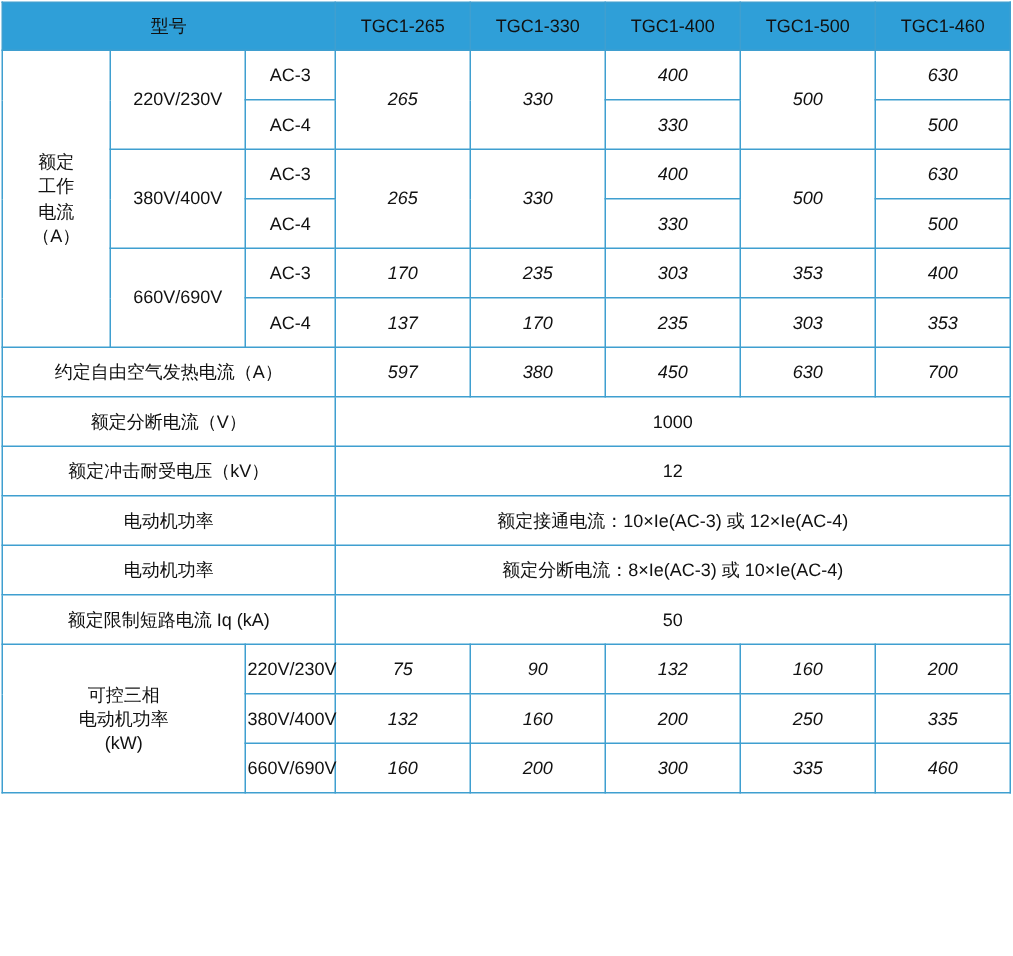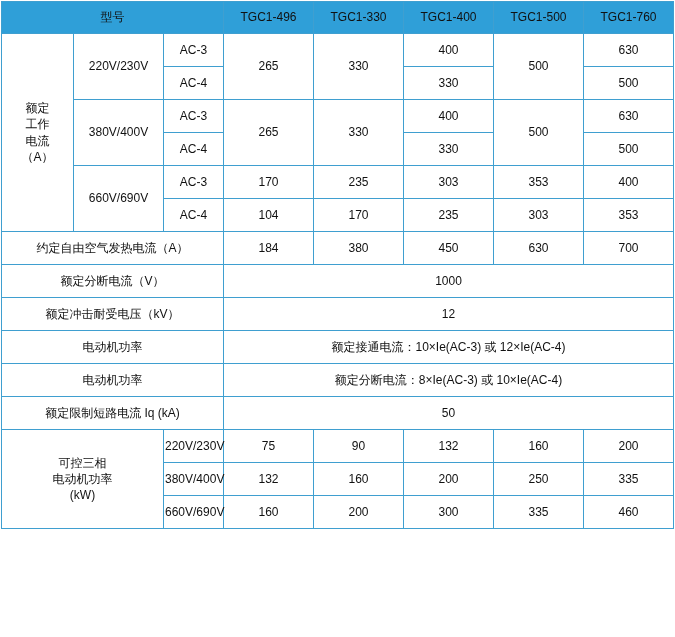--- a/index.html
+++ b/index.html
@@ -43,20 +43,21 @@
   }
   .rowlabel {
     font-size: 12px;
   }
   .tall-label {
     font-size: 12.5px;
     line-height: 1.7;
   }
   .cellnum {
     font-size: 12.5px;
+    font-style: italic;
   }
   .acrow {
     height: 33px;
   }
   .merged-num {
     font-size: 12.5px;
   }
   .wide-note {
     font-size: 12.5px;
   }
@@ -88,25 +89,25 @@
         <col class="c2">
         <col class="c3">
         <col class="c4">
         <col class="c5">
         <col class="c6">
         <col class="c7">
     </colgroup>
     <thead>
       <tr>
         <th colspan="3">型号</th>
-        <th>TGC1-496</th>
+        <th>TGC1-265</th>
         <th>TGC1-330</th>
         <th>TGC1-400</th>
         <th>TGC1-500</th>
-        <th>TGC1-760</th>
+        <th>TGC1-460</th>
       </tr>
     </thead>
     <tbody>
 
       <tr class="acrow">
         <td rowspan="6" class="tall-label">
           <div>额定</div>
           <div>工作</div>
           <div>电流</div>
           <div>（A）</div>
@@ -146,30 +147,30 @@
         <td rowspan="2" class="v-label">660V/690V</td>
         <td class="v-label">AC-3</td>
         <td class="cellnum">170</td>
         <td class="cellnum">235</td>
         <td class="cellnum">303</td>
         <td class="cellnum">353</td>
         <td class="cellnum">400</td>
       </tr>
       <tr class="acrow">
         <td class="v-label">AC-4</td>
-        <td class="cellnum">104</td>
+        <td class="cellnum">137</td>
         <td class="cellnum">170</td>
         <td class="cellnum">235</td>
         <td class="cellnum">303</td>
         <td class="cellnum">353</td>
       </tr>
 
       <tr class="acrow">
         <td colspan="3" class="rowlabel">约定自由空气发热电流（A）</td>
-        <td class="cellnum">184</td>
+        <td class="cellnum">597</td>
         <td class="cellnum">380</td>
         <td class="cellnum">450</td>
         <td class="cellnum">630</td>
         <td class="cellnum">700</td>
       </tr>
 
       <tr class="acrow">
         <td colspan="3" class="rowlabel">额定分断电流（V）</td>
         <td colspan="5" class="merged-num">1000</td>
       </tr>

